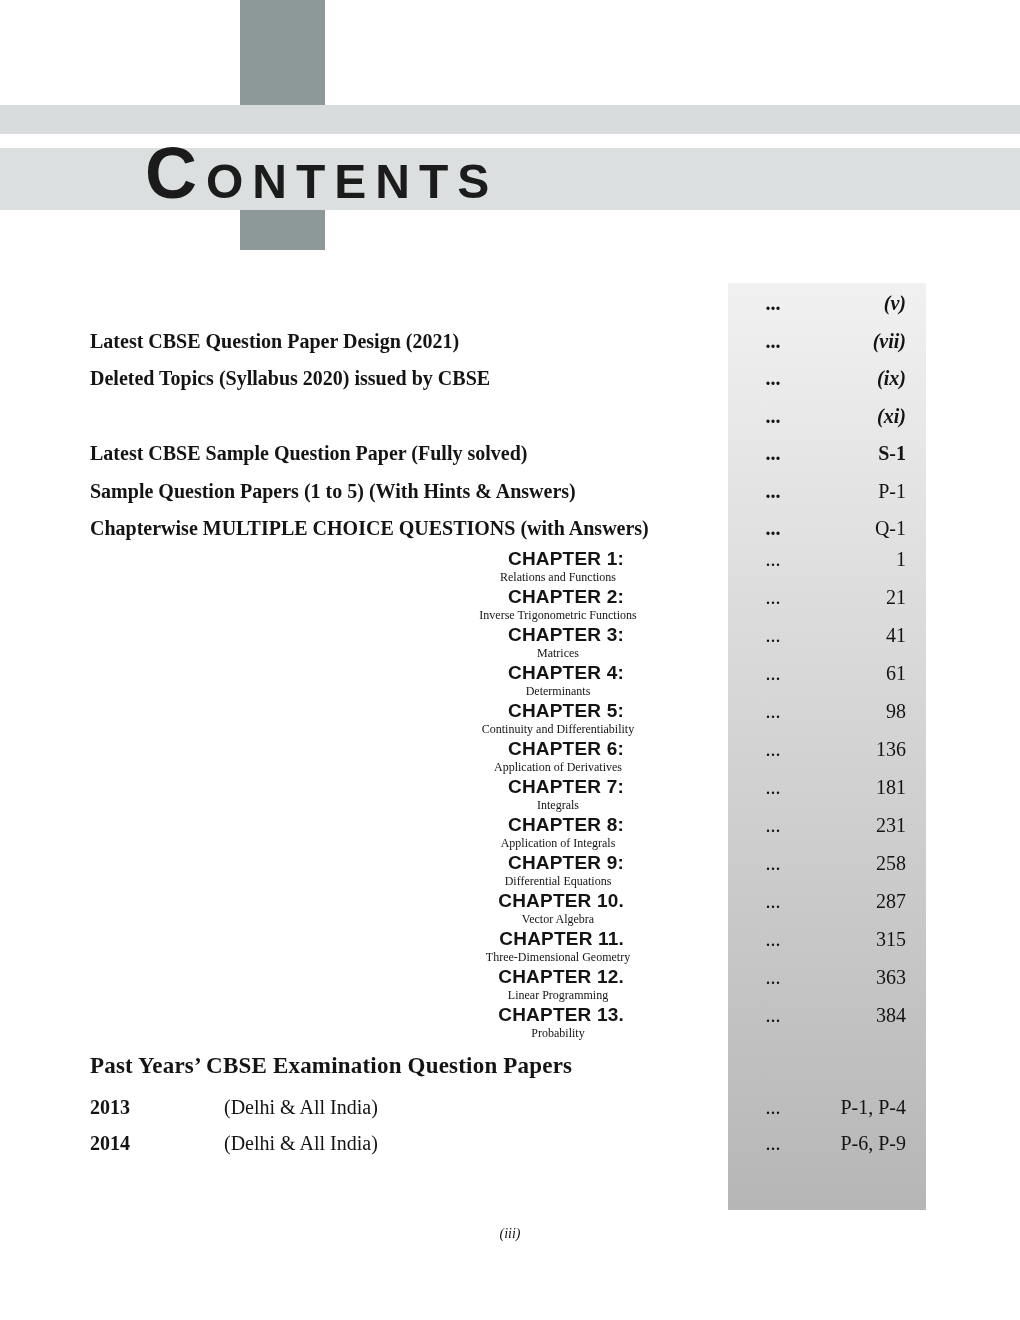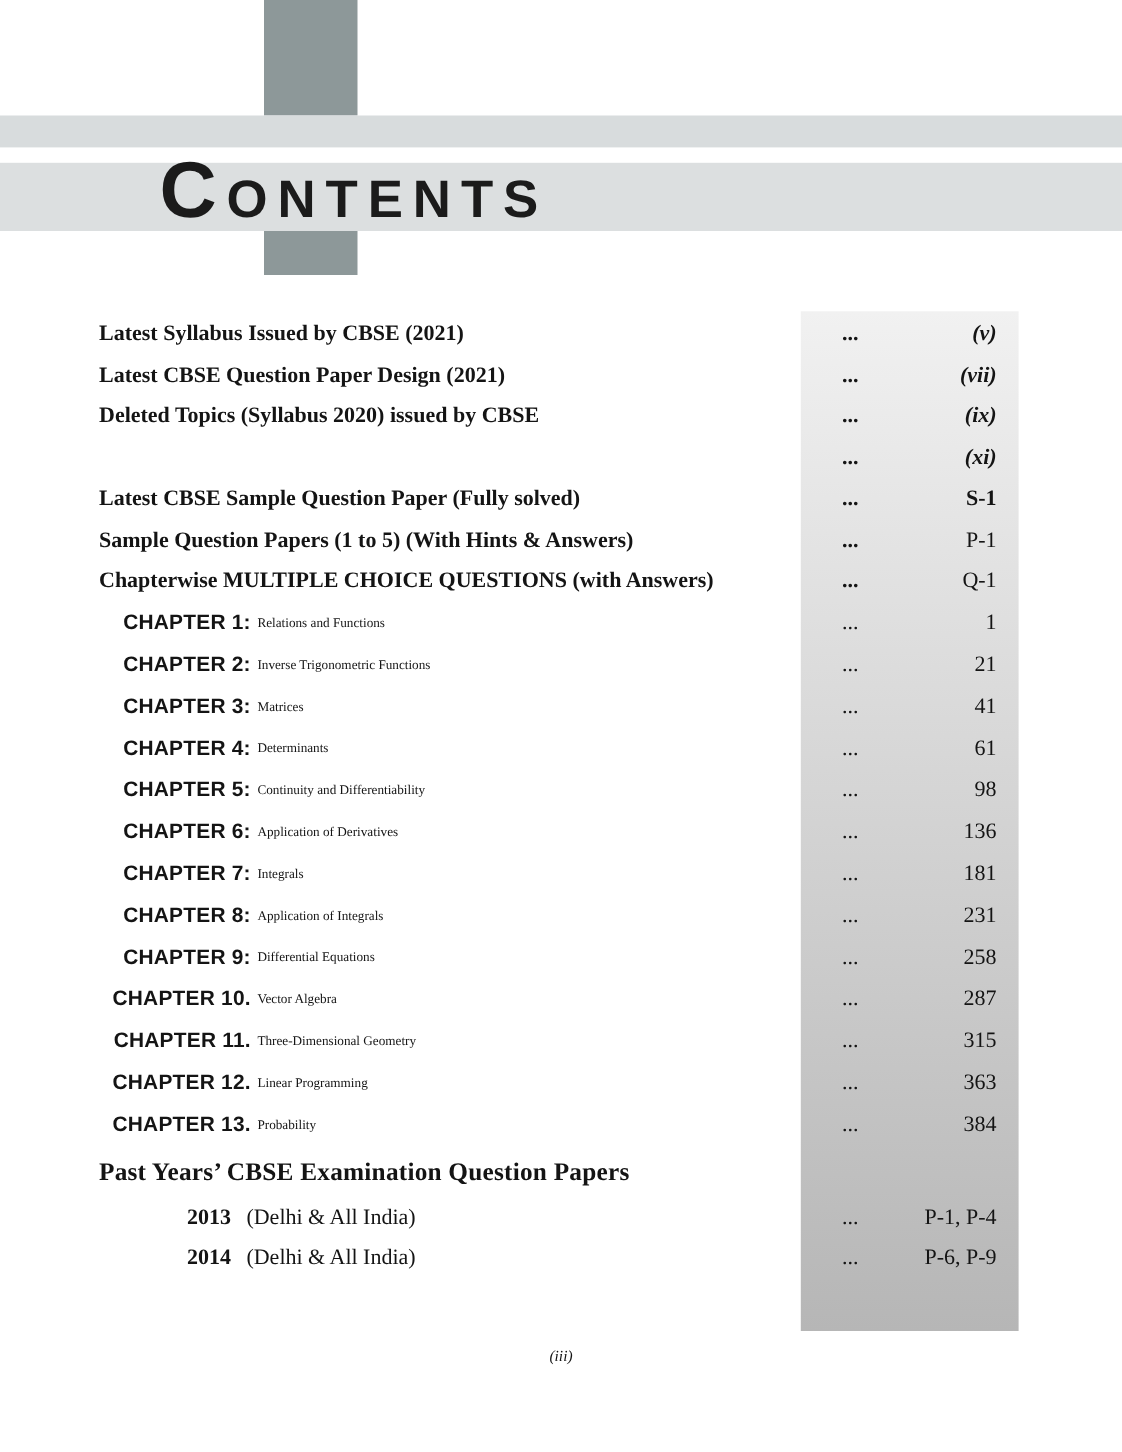--- a/index.html
+++ b/index.html
@@ -38,30 +38,30 @@
   .fm .label { font-weight:700; }
   .fm .dots { font-weight:700; }
   .pnum.roman { font-weight:700; font-style:italic; }
   .pnum.boldnum { font-weight:700; }
   
   .section-heading {
     height:48px; display:flex; align-items:center; padding-left:90px;
     font-size:23px; font-weight:700; letter-spacing:0.2px;
   }
   
-  .ch { height:38px; }
+  .ch { height:38px;flex-direction:column; }
   .ch .num {
     display:inline-block; width:138px; text-align:right;
     font-family:"Liberation Sans", sans-serif; font-weight:700; font-size:19px;
     letter-spacing:0.2px; flex:0 0 auto;
   }
   .ch .ch-title { margin-left:6px; font-size:12px; }
   
   .py { height:36px; }
-  .py .year { display:inline-block; width:120px; text-align:right; font-weight:700; flex:0 0 auto; }
+  .py .year { display:inline-block; width:120px; text-align:left; font-weight:700; flex:0 0 auto; }
   .py .py-label { margin-left:14px; }
   
   .footer {
     position:absolute; left:0; top:1226px; width:100%; text-align:center;
     font-style:italic; font-size:14px; z-index:1;
   }
 </style>
 </head>
 <body>
 
@@ -75,21 +75,20 @@
   <h1 class="title">
       <span class="title-initial">C</span>
       <span class="title-rest">ONTENTS</span>
     </h1>
 
   <div class="gradient-band"></div>
 
   <div class="toc">
 
     <div class="row fm">
-      <span class="label">Latest Syllabus Issued by CBSE (2021)</span>
       <span class="dots">...</span>
       <span class="pnum roman">(v)</span>
     </div>
     <div class="row fm">
       <span class="label">Latest CBSE Question Paper Design (2021)</span>
       <span class="dots">...</span>
       <span class="pnum roman">(vii)</span>
     </div>
     <div class="row fm">
       <span class="label">Deleted Topics (Syllabus 2020) issued by CBSE</span>

